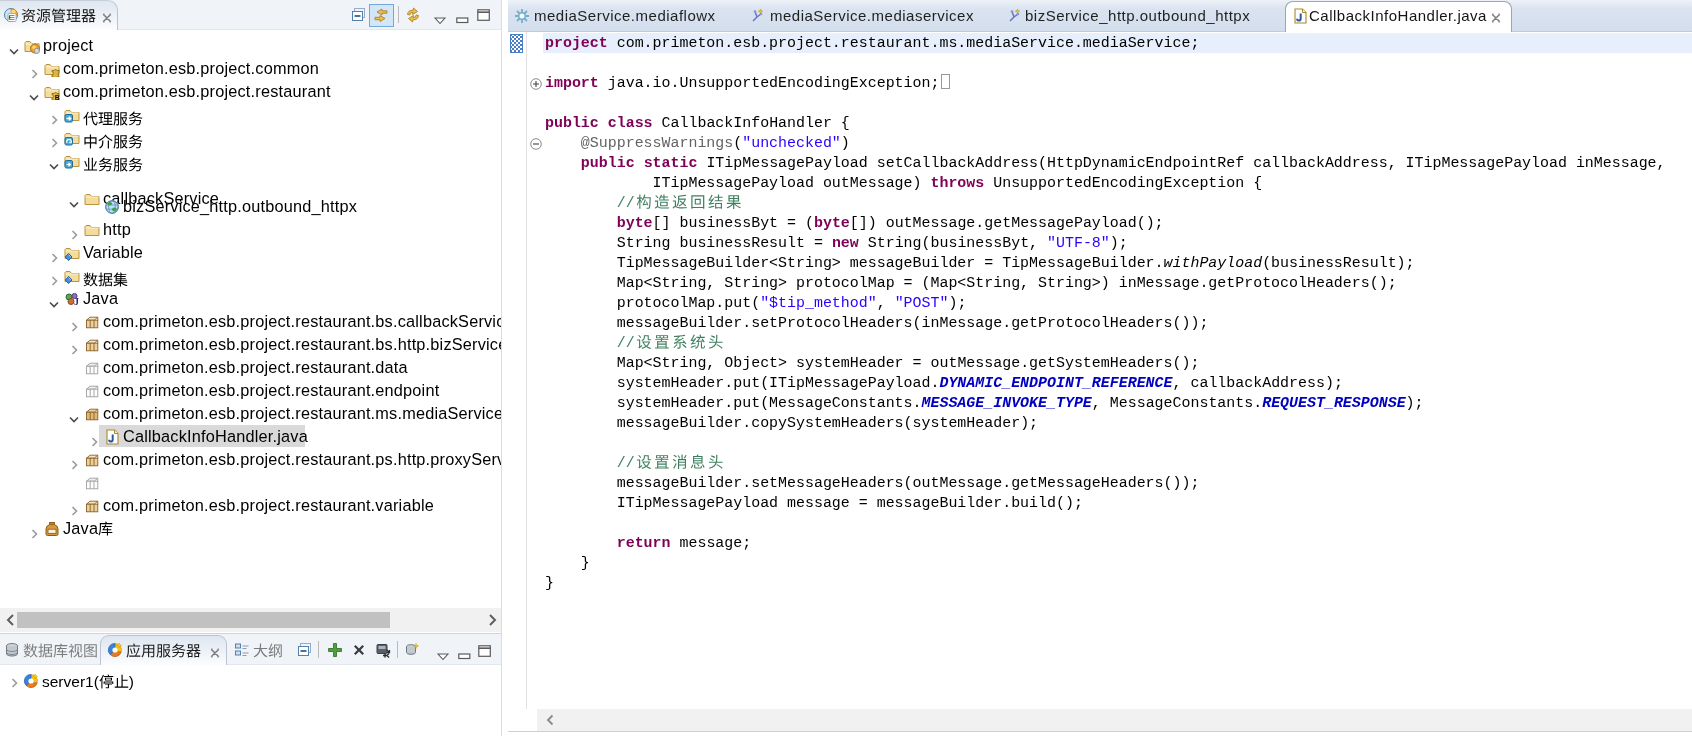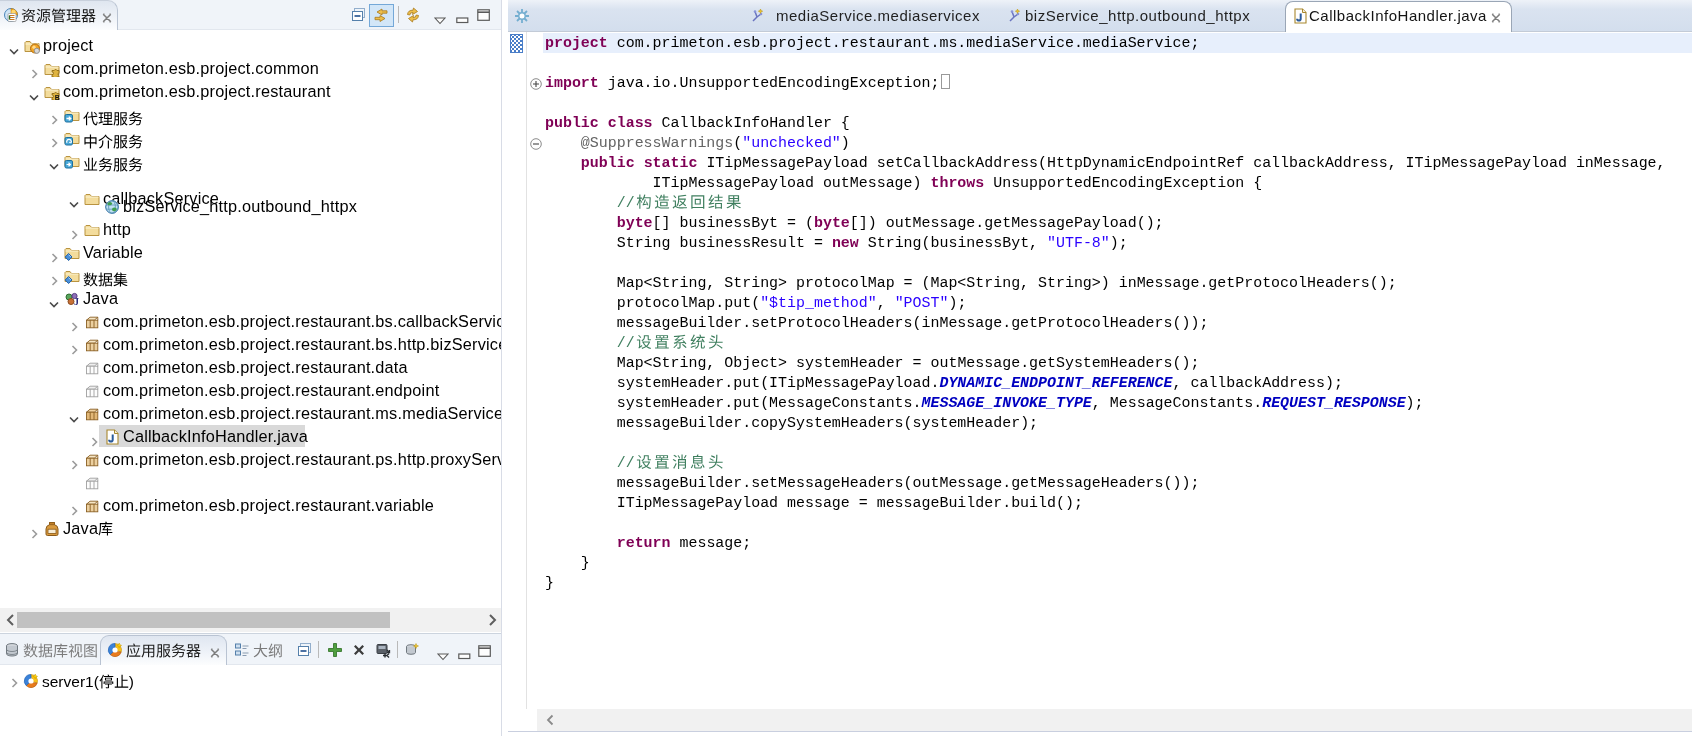--- a/index.html
+++ b/index.html
@@ -415,27 +415,28 @@
       </svg>)</div>
   </div>
 <div id="editor">
     <div id="etabbar"></div>
     <div class="abs" style="left:6px;top:8px;width:16px;height:16px"><svg width="16" height="16" viewBox="0 0 16 16" style="">
         <g stroke="#74aed0" stroke-width="1.8" fill="none">
           <path d="M8 1 V15 M1 8 H15 M3 3 L13 13 M13 3 L3 13"></path>
         </g>
         <circle cx="8" cy="8" r="3.2" fill="#fff" stroke="#74aed0" stroke-width="1.4"></circle>
       </svg></div>
+    <div class="etabtxt" style="left:26px">mediaService.mediaflowx</div>
     <div class="abs" style="left:241px;top:8px;width:16px;height:16px"><svg width="16" height="16" viewBox="0 0 16 16" style="">
         <path d="M4 13 L8 9 M8 9 L6 3.5 M8 9 L12 6" stroke="#6a74c0" stroke-width="1.5" fill="none"></path>
         <circle cx="6" cy="3.5" r="1.3" fill="#8a94d8"></circle>
         <circle cx="12" cy="6" r="1.3" fill="#8a94d8"></circle>
         <path d="M11.5 1 l0.6 1.6 1.6 0.6 -1.6 0.6 -0.6 1.6 -0.6 -1.6 -1.6 -0.6 1.6 -0.6 Z" fill="#f0c330" stroke="#b8940a" stroke-width="0.5"></path>
       </svg></div>
-    <div class="etabtxt" style="left:268px">mediaService.mediaservicex</div>
+    <div class="etabtxt" style="left:262px">mediaService.mediaservicex</div>
     <div class="abs" style="left:498px;top:8px;width:16px;height:16px"><svg width="16" height="16" viewBox="0 0 16 16" style="">
         <path d="M4 13 L8 9 M8 9 L6 3.5 M8 9 L12 6" stroke="#6a74c0" stroke-width="1.5" fill="none"></path>
         <circle cx="6" cy="3.5" r="1.3" fill="#8a94d8"></circle>
         <circle cx="12" cy="6" r="1.3" fill="#8a94d8"></circle>
         <path d="M11.5 1 l0.6 1.6 1.6 0.6 -1.6 0.6 -0.6 1.6 -0.6 -1.6 -1.6 -0.6 1.6 -0.6 Z" fill="#f0c330" stroke="#b8940a" stroke-width="0.5"></path>
       </svg></div>
     <div class="etabtxt" style="left:517px">bizService_http.outbound_httpx</div>
     <div id="etab-active"></div>
     <div class="abs" style="left:784px;top:8px;width:16px;height:16px"><svg width="16" height="16" viewBox="0 0 16 16" style="">
         <path d="M3 1 h7.5 l3.5 3.5 v10.5 h-11 z" fill="#fff" stroke="#a8872e" stroke-width="1.1"></path>
@@ -505,20 +506,21 @@
       <div class="cl" style="top:161px">        <span class="c">//</span><span class="c"><svg width="107.68" height="15.5" viewBox="0 0 107.68 15.5" style="vertical-align:-2.3px" fill="#3f7f5f">
             <use href="#g23" transform="translate(1.22,13.64) scale(0.01550,-0.01550)"></use>
             <use href="#g24" transform="translate(19.17,13.64) scale(0.01550,-0.01550)"></use>
             <use href="#g25" transform="translate(37.12,13.64) scale(0.01550,-0.01550)"></use>
             <use href="#g26" transform="translate(55.06,13.64) scale(0.01550,-0.01550)"></use>
             <use href="#g27" transform="translate(73.01,13.64) scale(0.01550,-0.01550)"></use>
             <use href="#g28" transform="translate(90.95,13.64) scale(0.01550,-0.01550)"></use>
           </svg></span></div>
       <div class="cl" style="top:181px">        <span class="k">byte</span>[] <span class="v">businessByt</span> = (<span class="k">byte</span>[]) <span class="v">outMessage</span>.getMessagePayload();</div>
       <div class="cl" style="top:201px">        String <span class="v">businessResult</span> = <span class="k">new</span> String(<span class="v">businessByt</span>, <span class="s">"UTF-8"</span>);</div>
+      <div class="cl" style="top:221px">        TipMessageBuilder&lt;String&gt; <span class="v">messageBuilder</span> = TipMessageBuilder.<span class="im">withPayload</span>(<span class="v">businessResult</span>);</div>
       <div class="cl" style="top:241px">        Map&lt;String, String&gt; <span class="v">protocolMap</span> = (Map&lt;String, String&gt;) <span class="v">inMessage</span>.getProtocolHeaders();</div>
       <div class="cl" style="top:261px">        <span class="v">protocolMap</span>.put(<span class="s">"$tip_method"</span>, <span class="s">"POST"</span>);</div>
       <div class="cl" style="top:281px">        <span class="v">messageBuilder</span>.setProtocolHeaders(<span class="v">inMessage</span>.getProtocolHeaders());</div>
       <div class="cl" style="top:301px">        <span class="c">//</span><span class="c"><svg width="89.73" height="15.5" viewBox="0 0 89.73 15.5" style="vertical-align:-2.3px" fill="#3f7f5f">
             <use href="#g29" transform="translate(1.22,13.64) scale(0.01550,-0.01550)"></use>
             <use href="#g30" transform="translate(19.17,13.64) scale(0.01550,-0.01550)"></use>
             <use href="#g31" transform="translate(37.12,13.64) scale(0.01550,-0.01550)"></use>
             <use href="#g32" transform="translate(55.06,13.64) scale(0.01550,-0.01550)"></use>
             <use href="#g33" transform="translate(73.01,13.64) scale(0.01550,-0.01550)"></use>
           </svg></span></div>

